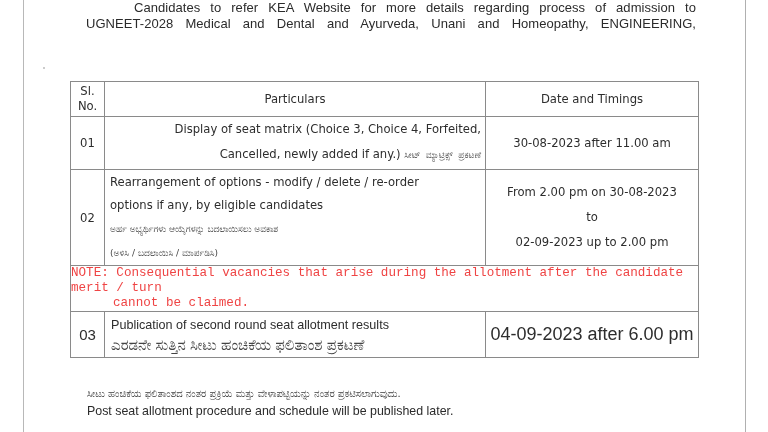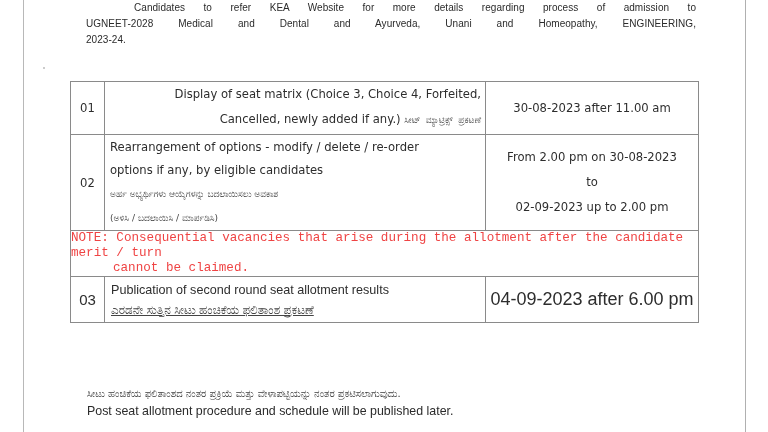--- a/index.html
+++ b/index.html
@@ -18,21 +18,21 @@
     position: absolute; left: 745px; top: 0; width: 1px; height: 432px;
     background: #b0b0b0;
   }
   .speck {
     position: absolute; left: 43px; top: 67px; width: 2px; height: 2px;
     background: #bbb; border-radius: 1px;
   }
   .intro {
     position: absolute; left: 86px; top: 0px; width: 610px;
     font-family: "Liberation Sans", sans-serif;
-    font-size: 10px; line-height: 16px;
+    font-size: 13px; line-height: 16px;
     text-align: justify; color: #2b2b2b;
     letter-spacing: 0.05px;
   }
   .intro .l {
     display: block; text-align: justify; text-align-last: justify;
     white-space: nowrap;
   }
   .intro .l.last { text-align-last: left; }
   .intro .l.first { padding-left: 48px; }
 
@@ -67,21 +67,21 @@
   .note-cell {
     padding: 2px 6px 2px 4px;
     font-family: Liberation Mono, monospace;
     font-size: 12.6px; line-height: 15px; color: #ef4444;
   }
   .note-cell .cont { display: block; padding-left: 42px; }
   .r3 .part-text {
     font-family: "Liberation Sans", sans-serif; font-size: 12.6px;
     line-height: 20px; padding-left: 6px;
   }
-  .r3 .part-text .kn { display: block; font-size: 12px; color: #444; line-height: 20px; text-decoration: underline; }
+  .r3 .part-text .kn { display: block; font-size: 15px; color: #444; line-height: 20px; }
   .r3 .c-sl { font-family: Liberation Sans, sans-serif; font-size: 15px; }
   .r3 .c-date { font-family: "Liberation Sans", sans-serif; font-size: 18px; }
 
   .footer-kn {
     position: absolute; left: 87px; top: 388px;
     font-size: 10px; color: #3a3a3a;
   }
   .footer-en {
     position: absolute; left: 87px; top: 404px;
     font-family: "Liberation Sans", sans-serif;
@@ -91,25 +91,32 @@
 </head>
 <body>
 
 <div class="page-border-left"></div>
 <div class="page-border-right"></div>
 <div class="speck"></div>
 
 <div class="intro">
   <span class="l first">Candidates to refer KEA Website for more details regarding process of admission to</span>
   <span class="l">UGNEET-2028 Medical and Dental and Ayurveda, Unani and Homeopathy, ENGINEERING,</span>
-  <span class="l last">2023-24.</span>
 </div>
 
 <table class="sched">
   <tbody>
+      <tr class="hdr">
+    <th class="c-sl">
+      <span>Sl.</span><br>
+      <span>No.</span>
+    </th>
+    <th class="c-part">Particulars</th>
+    <th class="c-date">Date and Timings</th>
+  </tr>
 
   <tr class="r1">
     <td class="c-sl">01</td>
     <td class="c-part">
       <div class="part-text">
         <span>Display of seat matrix (Choice 3, Choice 4, Forfeited,</span><br>
         <span>Cancelled, newly added if any.)</span>
         <span class="kn-inline">ಸೀಟ್ ಮ್ಯಾಟ್ರಿಕ್ಸ್ ಪ್ರಕಟಣೆ</span>
       </div>
     </td>

